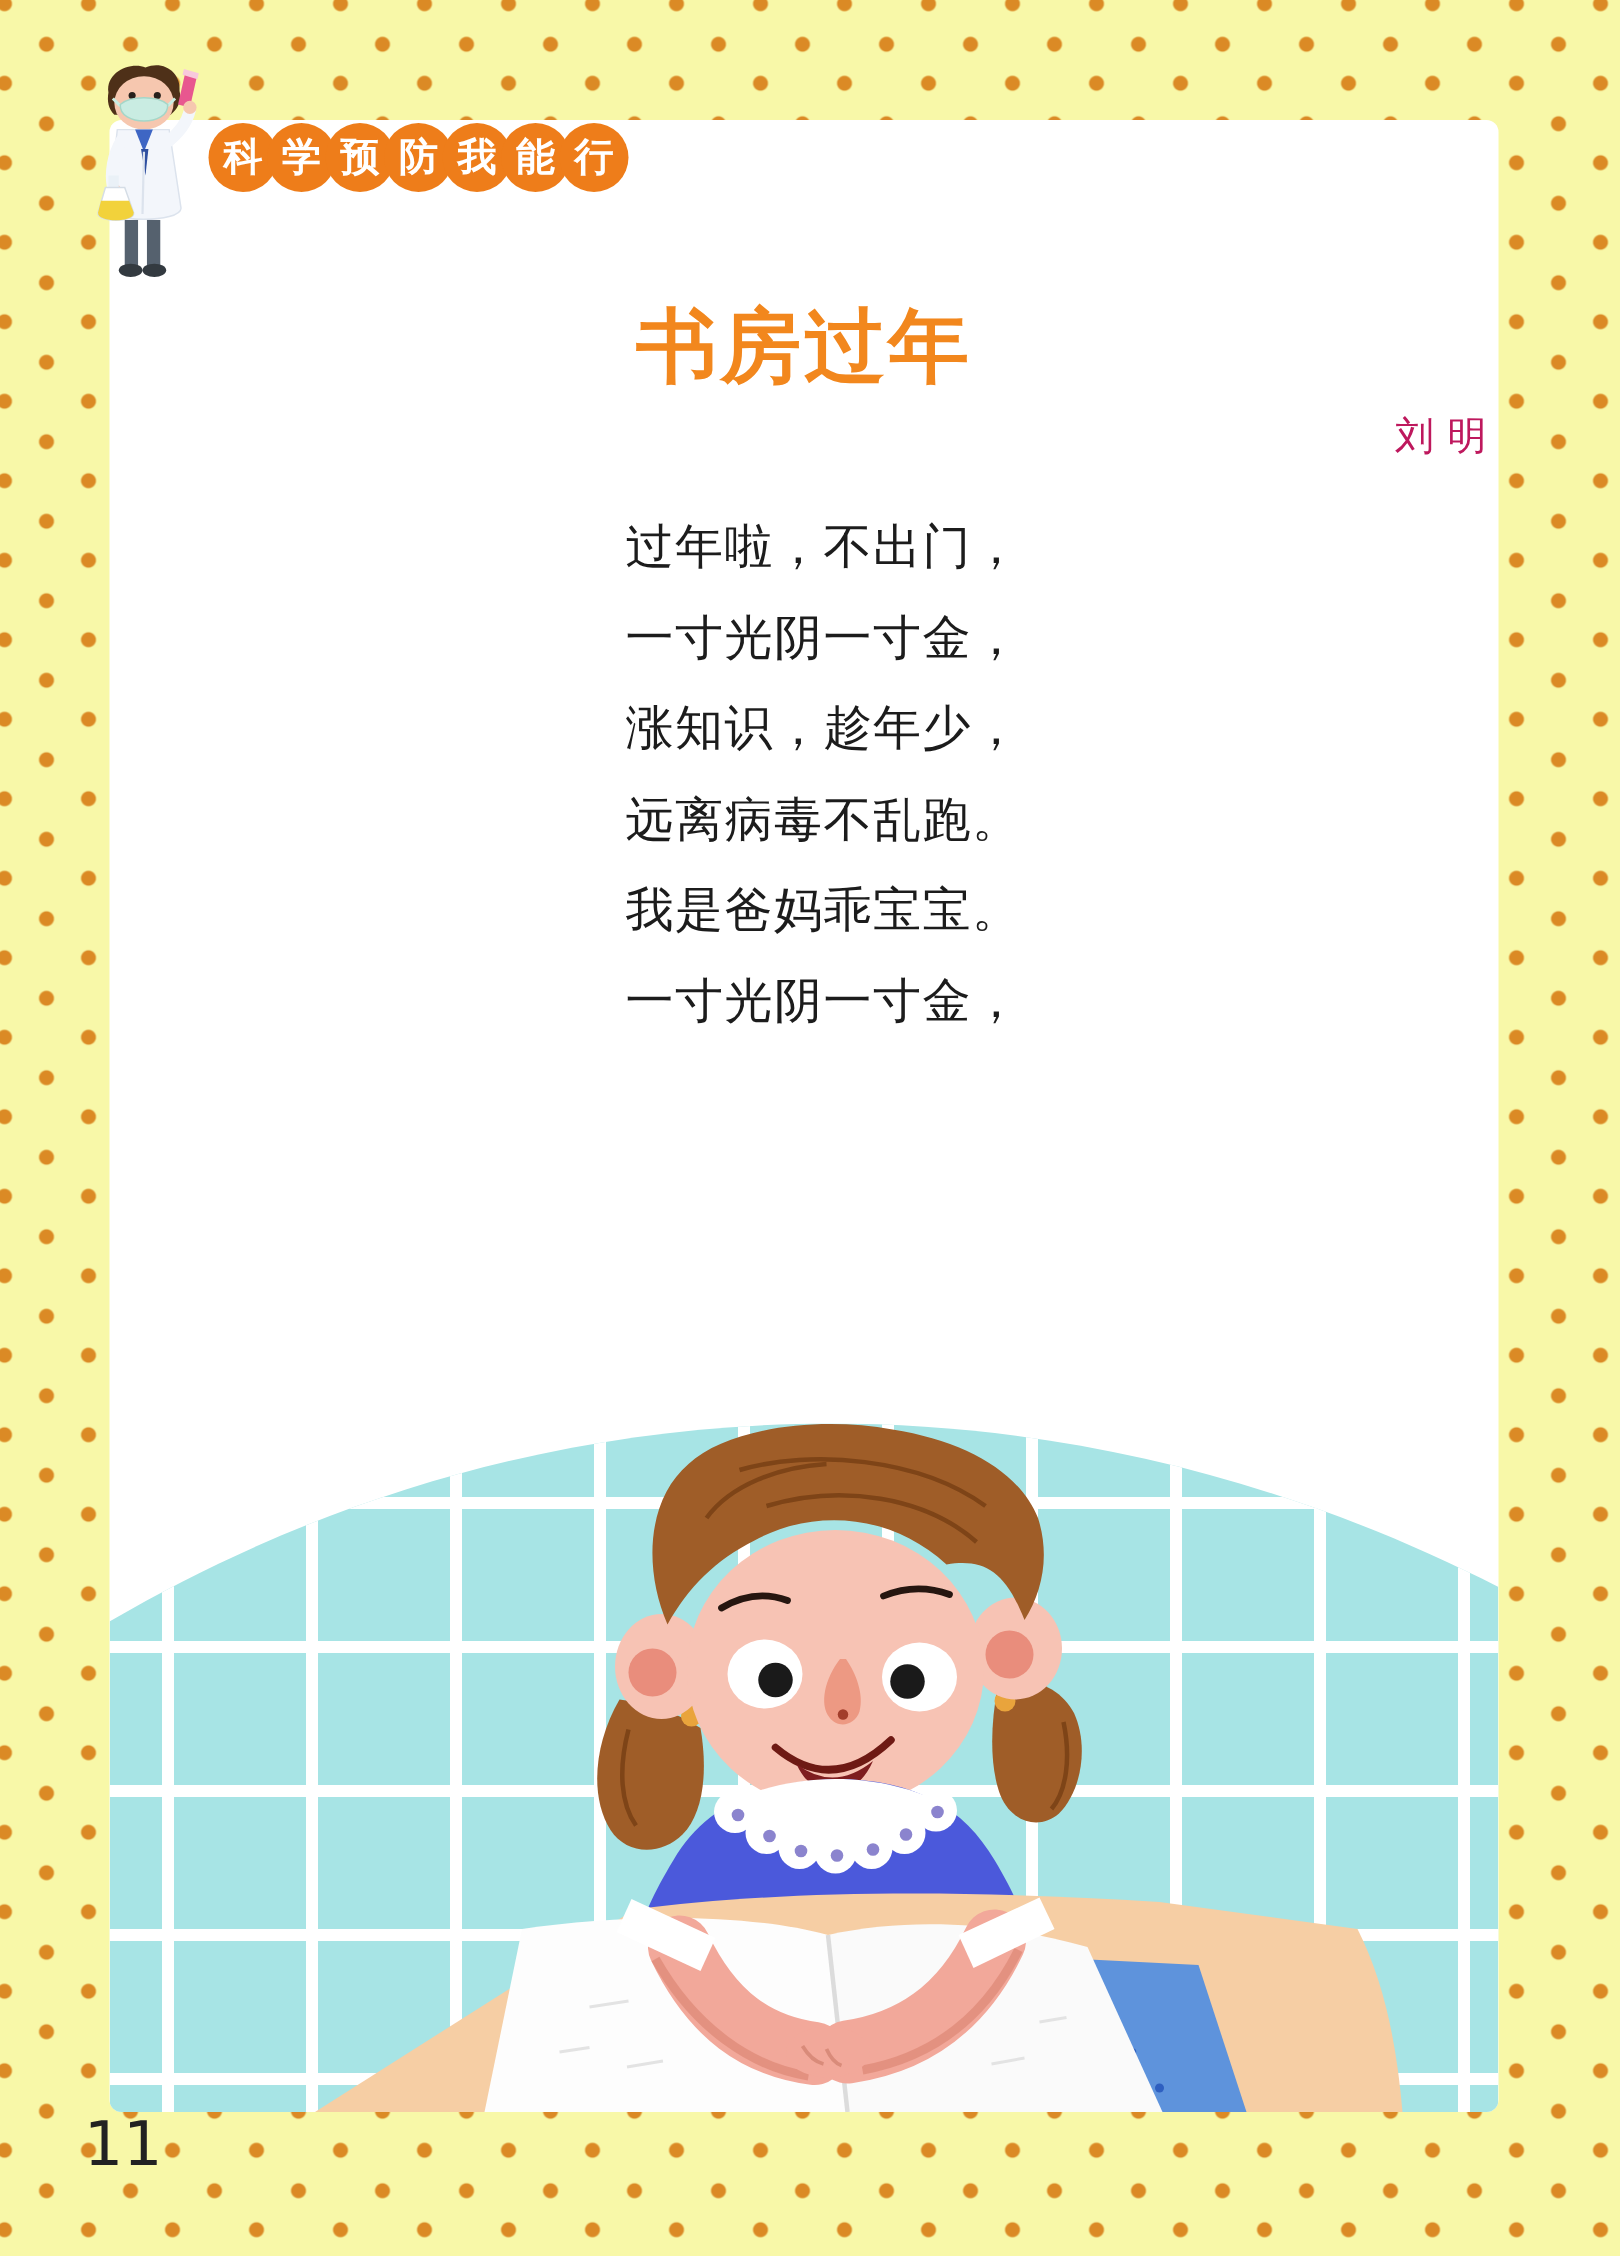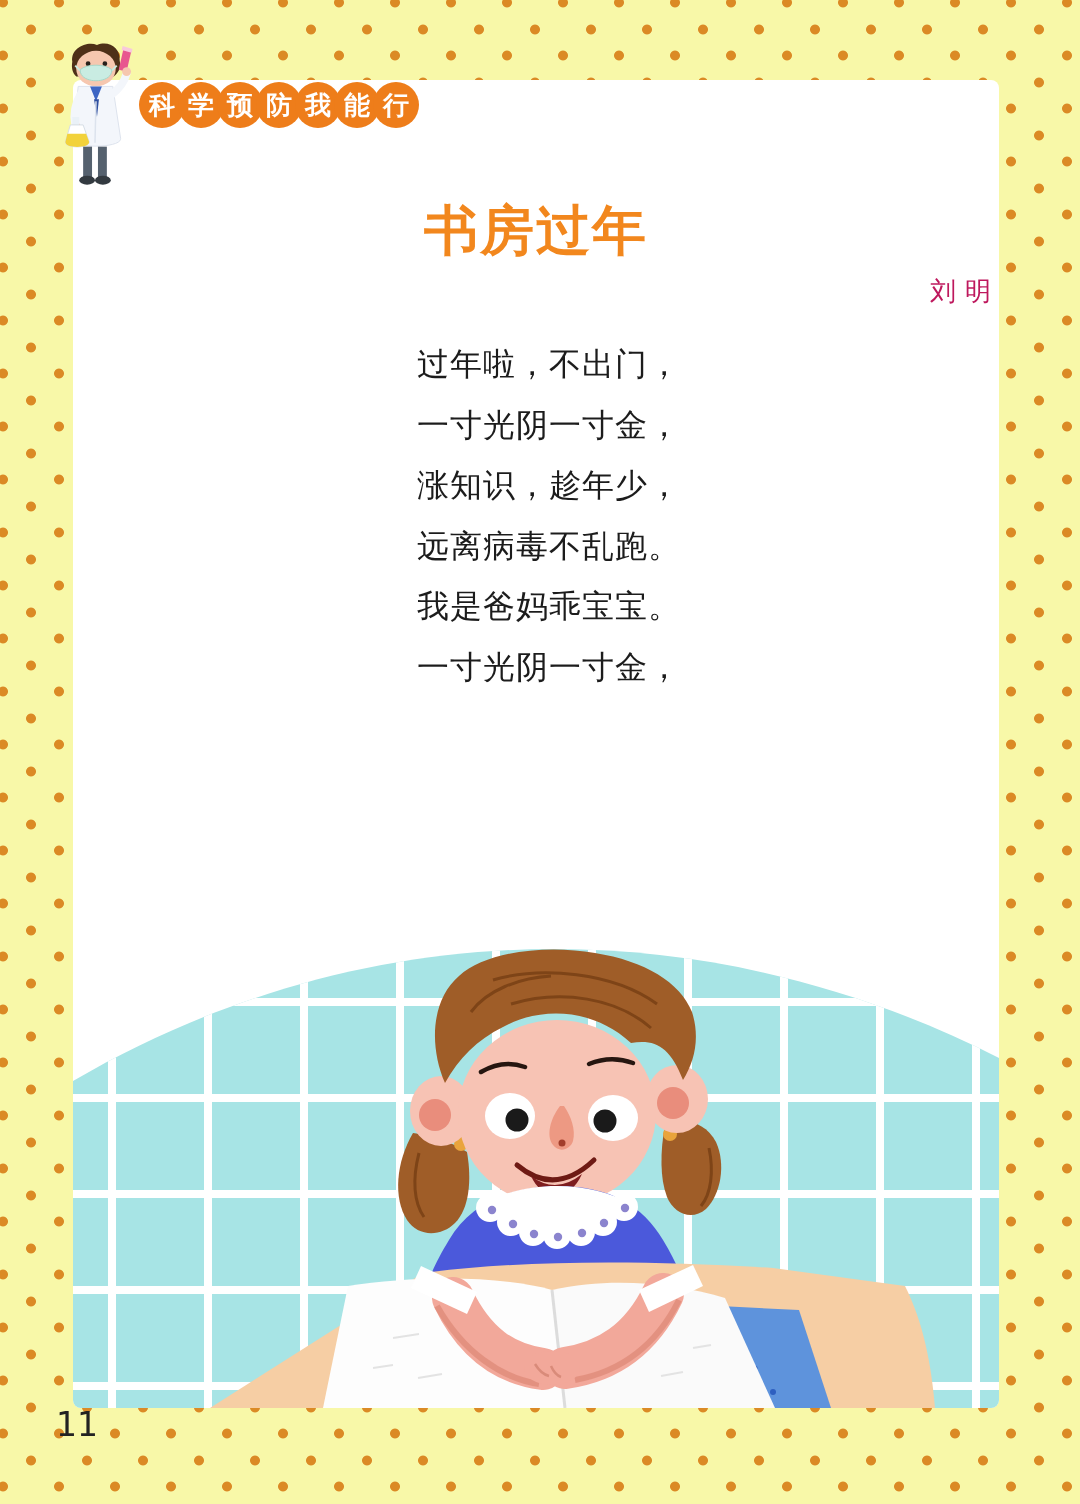--- a/index.html
+++ b/index.html
@@ -39,21 +39,21 @@
   }
   .badge{
     position:absolute;left:139px;top:82px;display:flex;z-index:3;
   }
   .badge-char{
     width:46px;height:46px;border-radius:50%;background:#EE7D1A;
     color:#FFFFFF;font-weight:bold;font-size:26px;line-height:46px;
     text-align:center;margin-right:-7px;
   }
   .page-number{
-    position:absolute;left:56px;top:1405px;font-size:33px;color:#222222;z-index:2;
+    position:absolute;left:56px;top:1405px;font-size:41px;color:#222222;z-index:2;
   }
 </style>
 </head>
 <body>
 
 <div class="page">
 
   <div class="card">
 
     <div class="title">书房过年</div>

